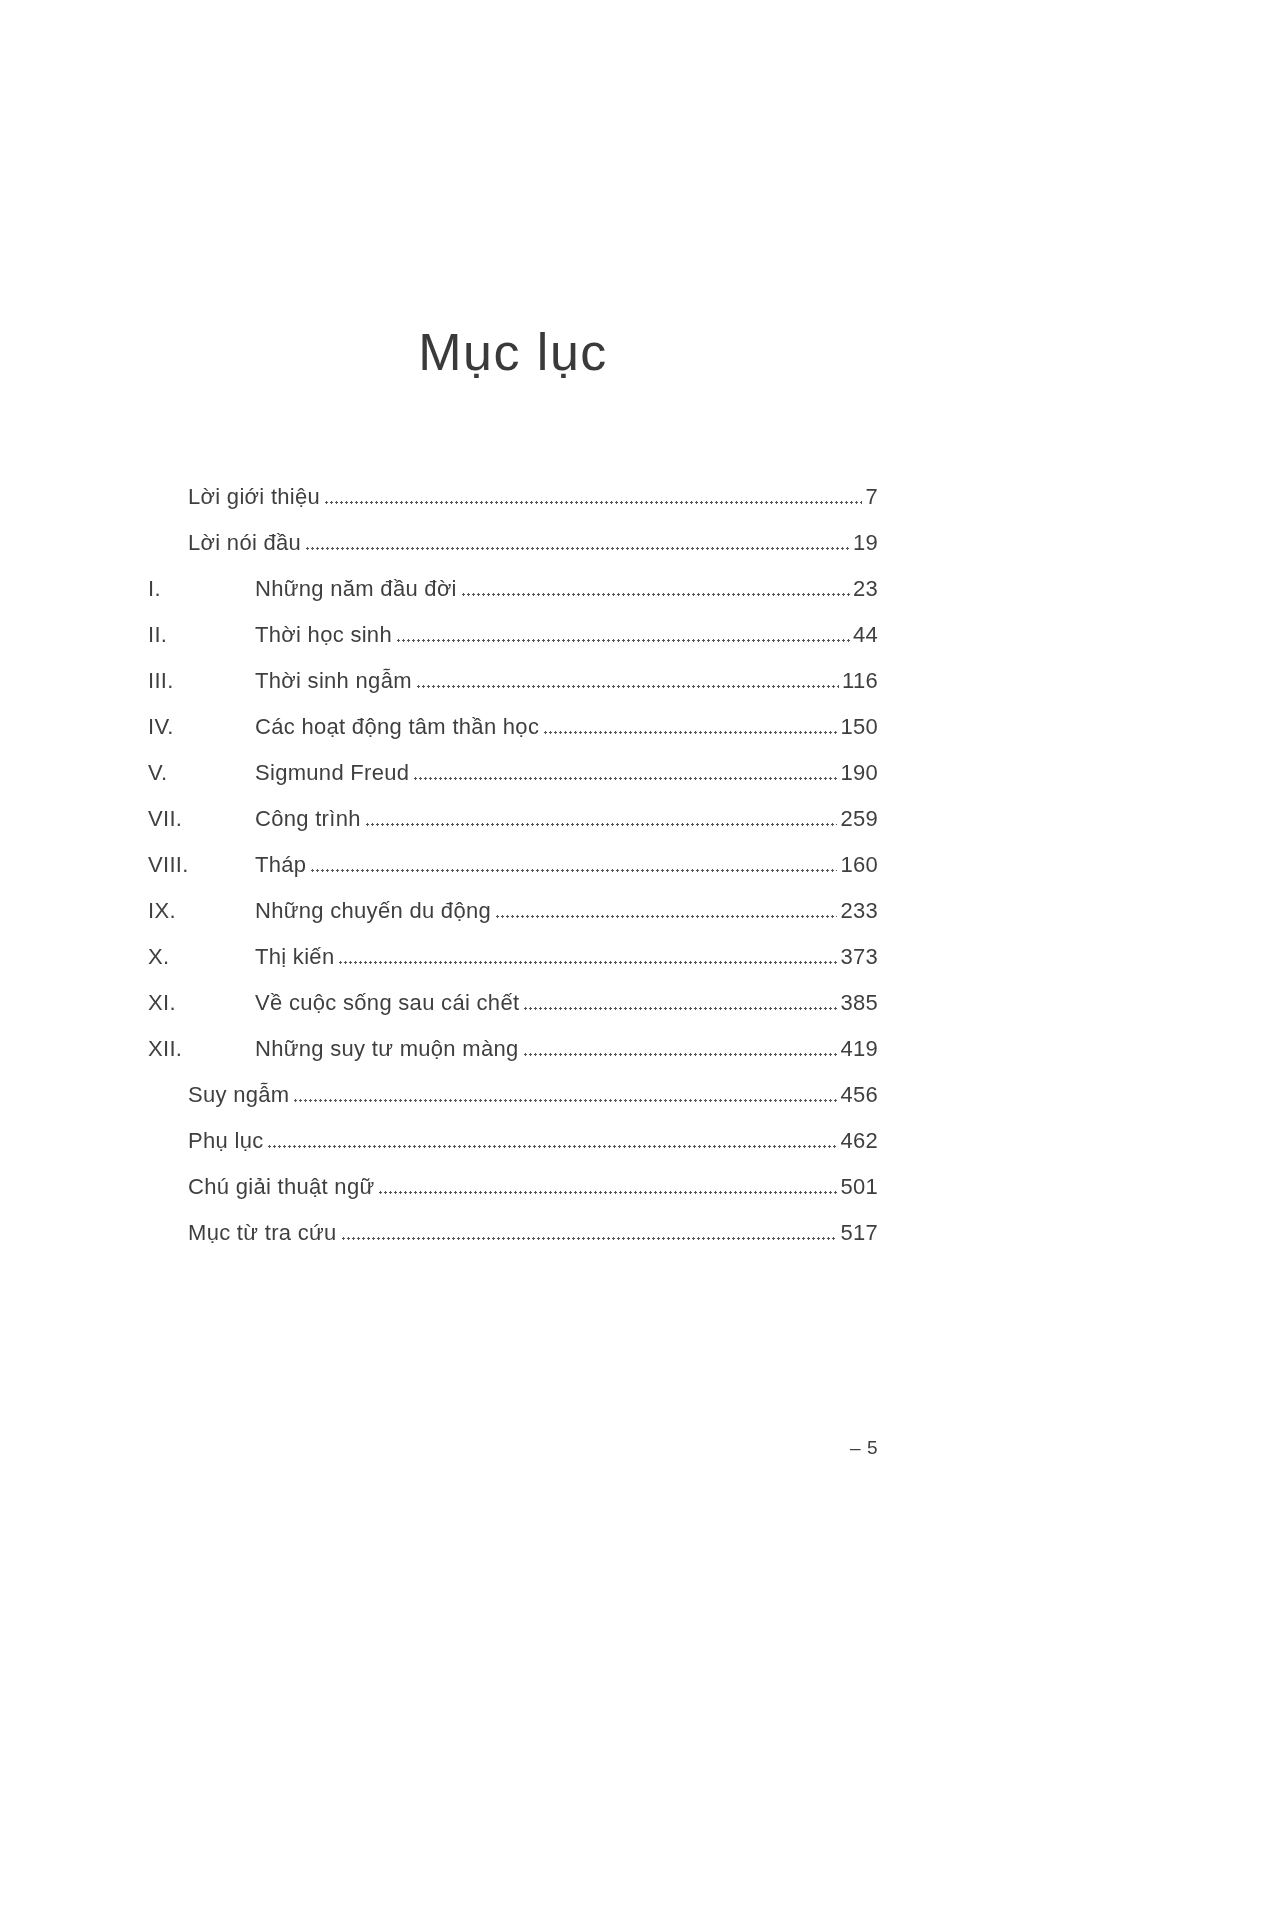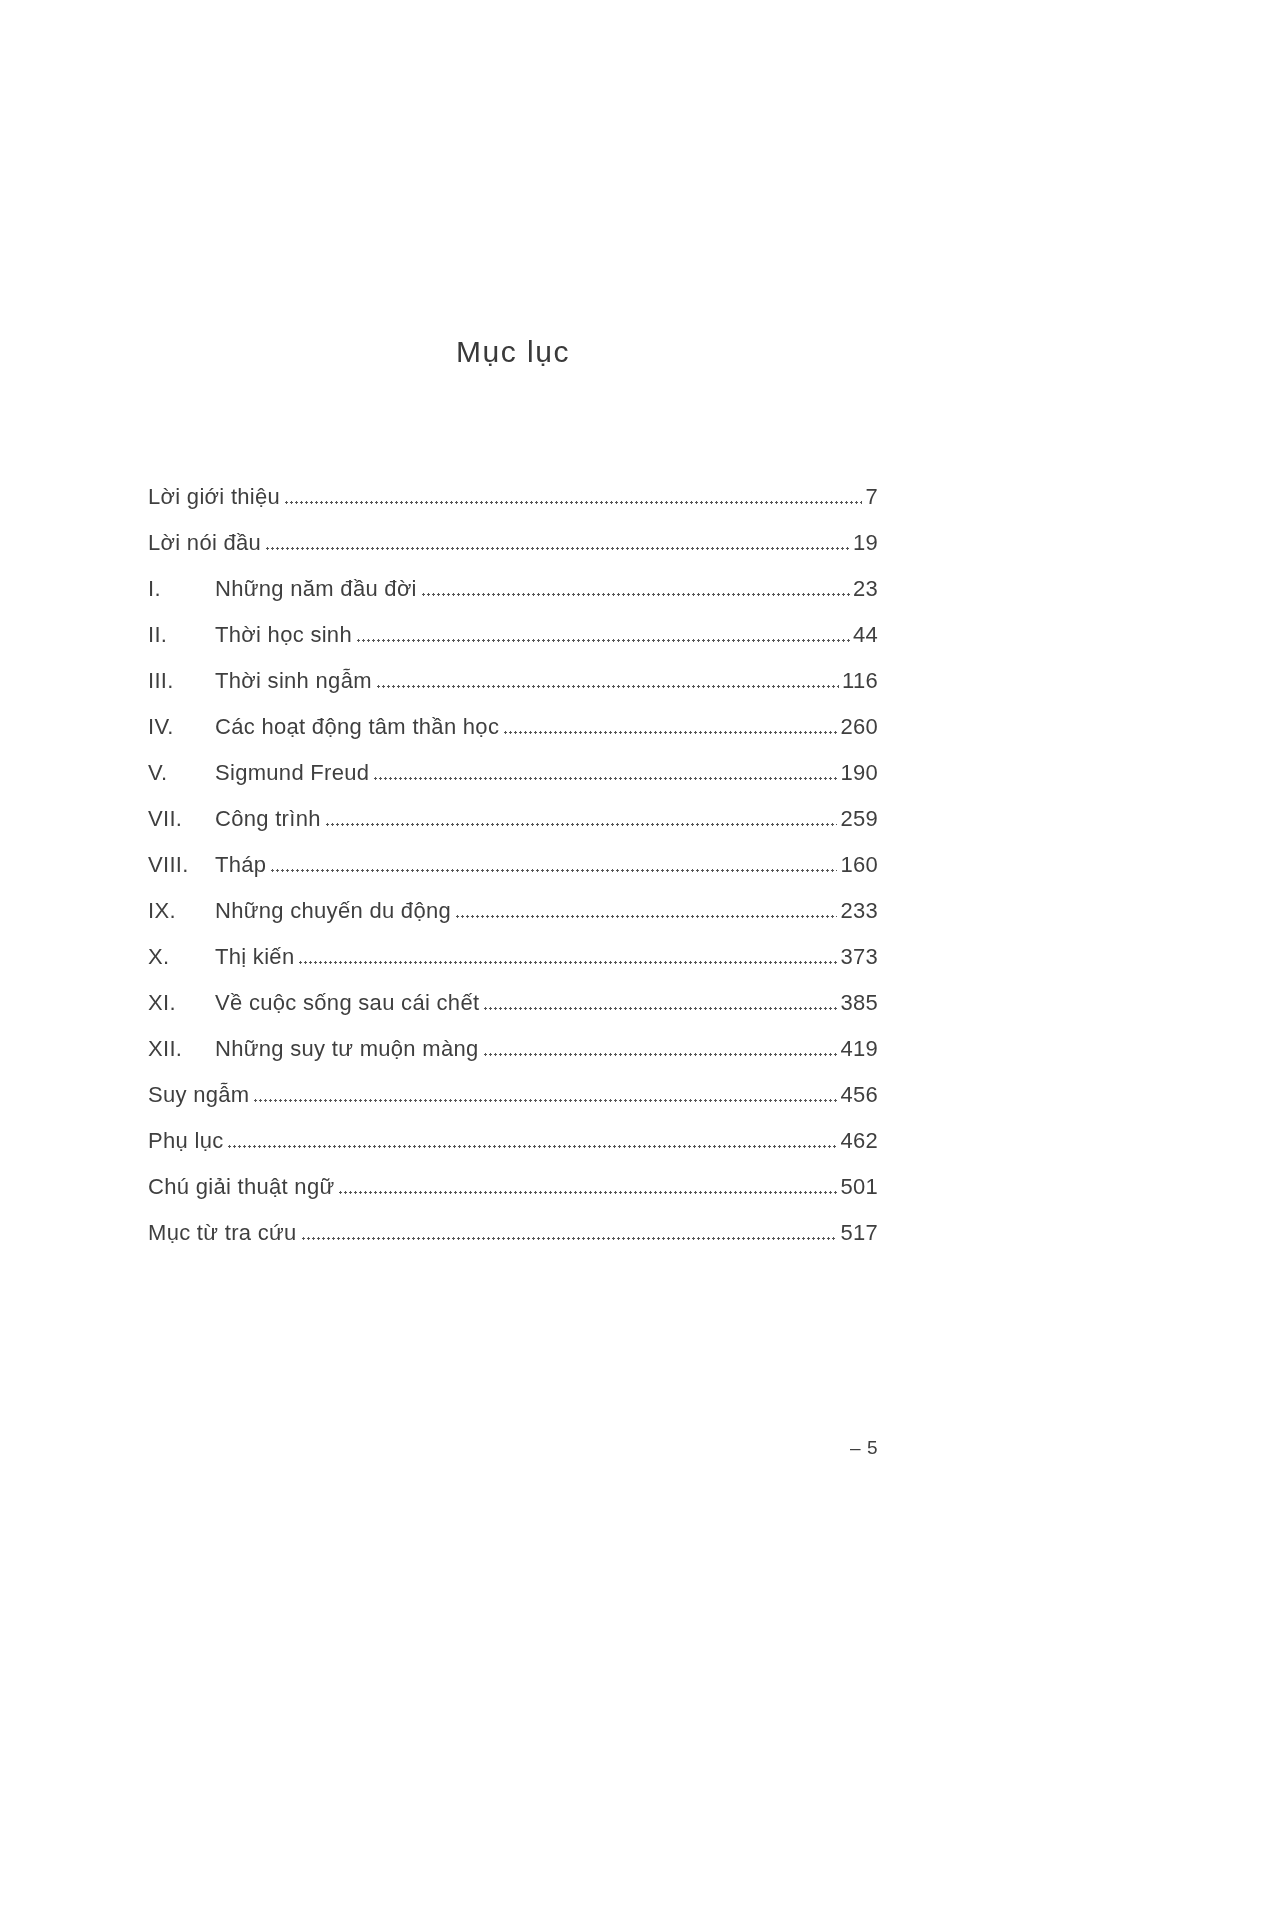--- a/index.html
+++ b/index.html
@@ -11,21 +11,21 @@
   .page {
     position: relative;
     width: 1276px;
     height: 1922px;
     margin: 0 auto;
     background: #ffffff;
     padding: 325px 398px 0 148px;
     overflow: hidden;
   }
   .title {
-    font-size: 30px;
+    font-size: 52px;
     font-weight: 300;
     letter-spacing: 1.5px;
     color: #3a3a3a;
     text-align: center;
     margin-bottom: 106px;
     line-height: 54px;
   }
   .row {
     display: flex;
     align-items: baseline;
@@ -34,21 +34,21 @@
     margin-bottom: 22px;
     color: #3f3f3f;
     letter-spacing: 0.3px;
   }
   .group.front { margin-bottom: 18px; }
   .group.chapters { margin-bottom: 16px; }
   .numeral {
     flex: 0 0 67px;
     color: #3f3f3f;
   }
-  .label { flex: 0 1 auto; white-space: nowrap; }
+  .label { flex: 0 1 auto; white-space: nowrap; margin-left: 40px; }
   .dots {
     flex: 1 1 auto;
     height: 3px;
     margin: 0 3px 0 5px;
     background-image: radial-gradient(circle at 1.5px 1.5px, #565656 1.1px, transparent 1.4px);
     background-size: 5px 3px;
     background-repeat: repeat-x;
     background-position: 0 bottom;
     min-width: 12px;
   }
@@ -100,21 +100,21 @@
       <div class="row">
         <span class="numeral">III.</span>
         <span class="label">Thời sinh ngẫm</span>
         <span class="dots"></span>
         <span class="pg">116</span>
       </div>
       <div class="row">
         <span class="numeral">IV.</span>
         <span class="label">Các hoạt động tâm thần học</span>
         <span class="dots"></span>
-        <span class="pg">260</span>
+        <span class="pg">150</span>
       </div>
       <div class="row">
         <span class="numeral">V.</span>
         <span class="label">Sigmund Freud</span>
         <span class="dots"></span>
         <span class="pg">190</span>
       </div>
       <div class="row">
         <span class="numeral">VII.</span>
         <span class="label">Công trình</span>

